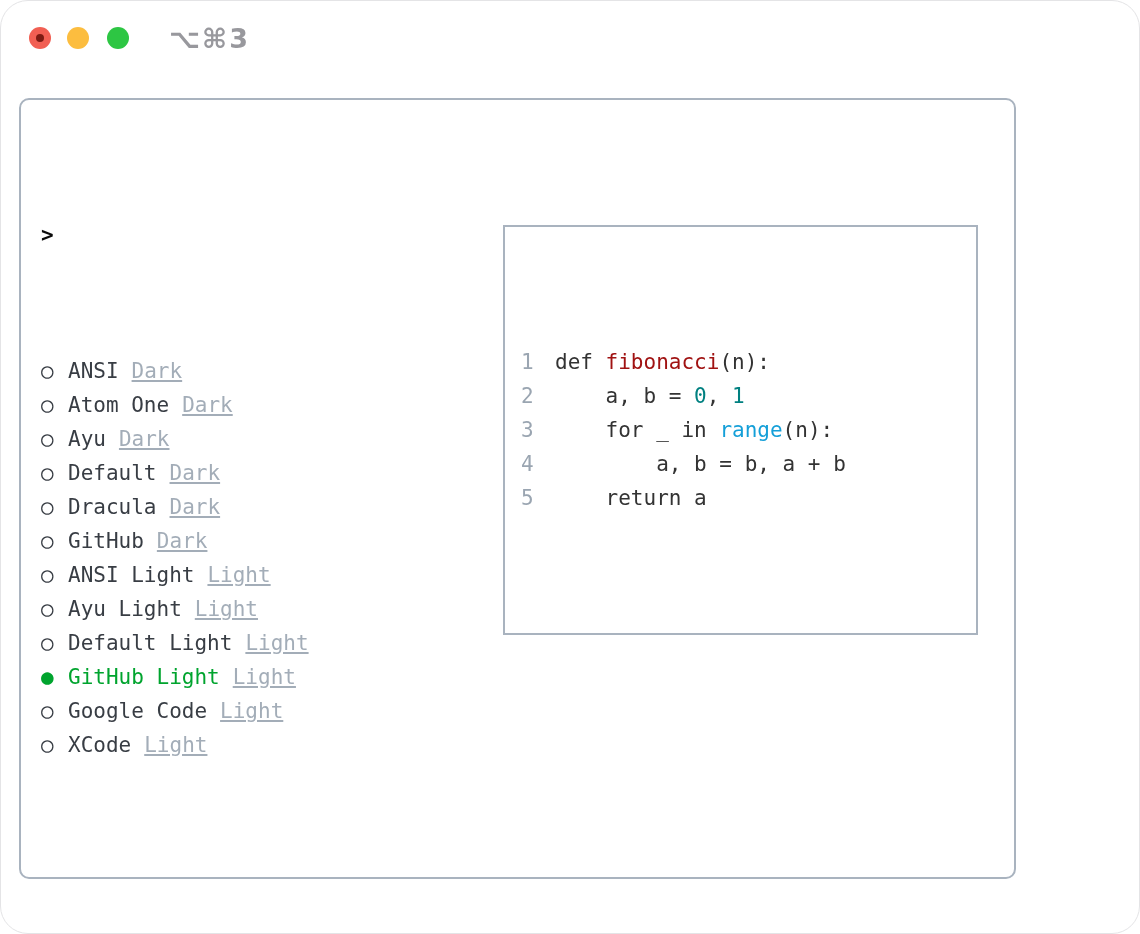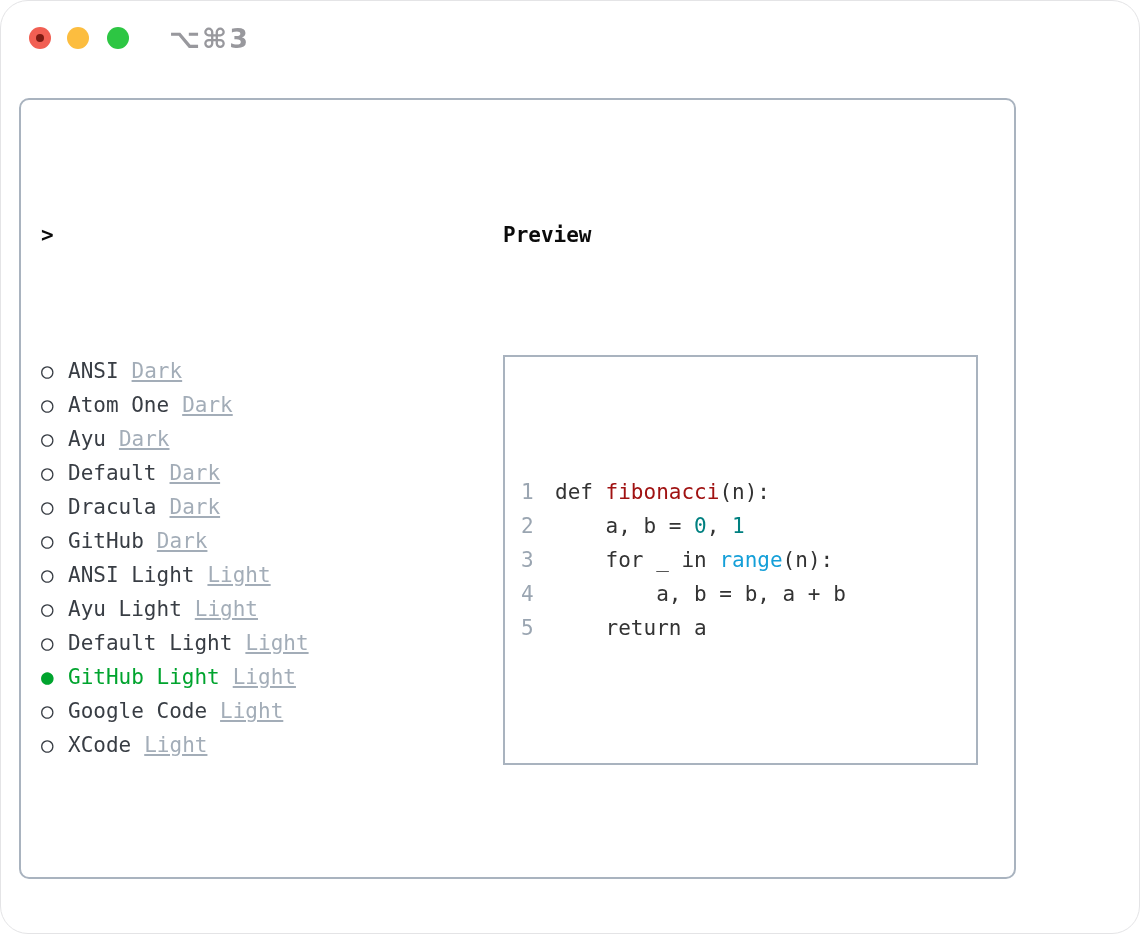--- a/index.html
+++ b/index.html
@@ -61,21 +61,21 @@
   .marker{display:inline-block;width:27px;color:var(--text-dark);flex:0 0 27px;}
   .prompt-marker{color:var(--heading-black);font-weight:bold;}
   .section-title{color:var(--heading-black);font-weight:bold;}
   .item .name{color:var(--text-dark);}
   .item .tag{color:var(--muted-gray);margin-left:13px;text-decoration:underline;}
   .item.selected .marker{color:var(--accent-green);}
   .item.selected .name{color:var(--accent-green);}
   .spacer34{height:34px;}
   
   .preview-box{
-    margin-top:35px;width:475px;height:410px;
+    margin-top:7px;width:475px;height:410px;
     border:2px solid var(--panel-border);background:#fff;
     padding:50px 0 8px 16px;overflow:hidden;
   }
   .code-line{height:34px;white-space:pre;}
   .gutter{display:inline-block;width:34px;color:var(--gutter-gray);}
   .seg-fg{color:var(--code-fg);}
   .seg-title{color:var(--code-title-red);}
   .seg-number{color:var(--code-number-teal);}
   .seg-builtin{color:var(--code-builtin-blue);text-align:right;}
 </style>
@@ -101,21 +101,20 @@
 
       <div id="apply-section" style="margin-top:34px;">
         
         
       </div>
 
       
     </div>
 
     <div class="col right-col">
-      <div class="row section-title">Preview</div>
       <div class="preview-box">
         <div id="code-lines"><div class="code-line"><span class="gutter">1</span><span class="seg-fg">def </span><span class="seg-title">fibonacci</span><span class="seg-fg">(n):</span></div><div class="code-line"><span class="gutter">2</span><span class="seg-fg">    a, b = </span><span class="seg-number">0</span><span class="seg-fg">, </span><span class="seg-number">1</span></div><div class="code-line"><span class="gutter">3</span><span class="seg-fg">    for _ in </span><span class="seg-builtin">range</span><span class="seg-fg">(n):</span></div><div class="code-line"><span class="gutter">4</span><span class="seg-fg">        a, b = b, a + b</span></div><div class="code-line"><span class="gutter">5</span><span class="seg-fg">    return a</span></div></div>
         <div class="spacer34"></div>
         
       </div>
     </div>
 
   </div>
 </div>
 

